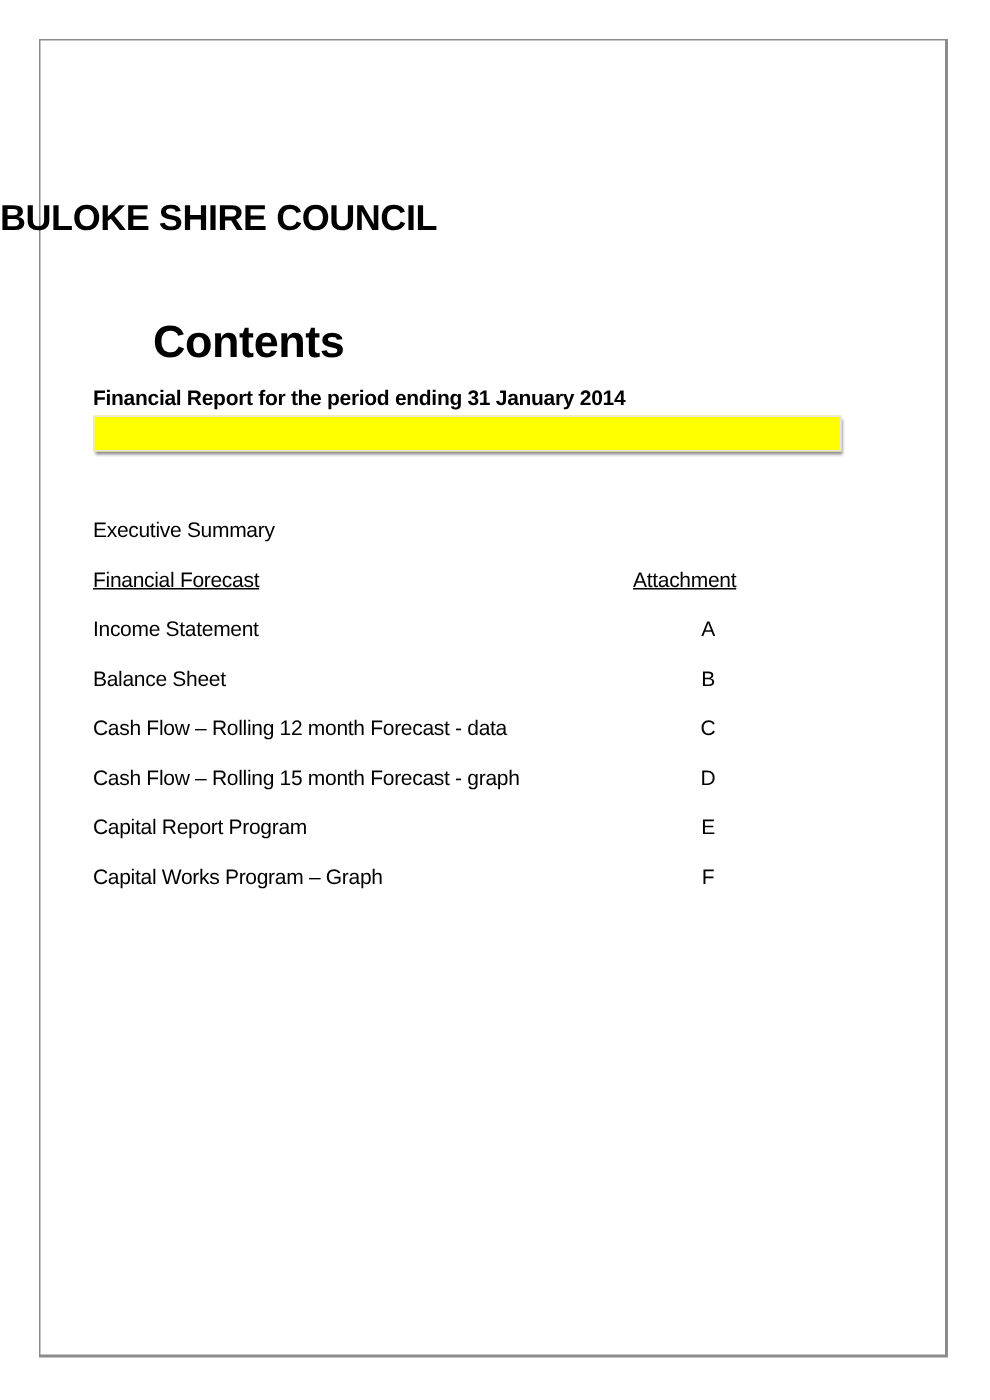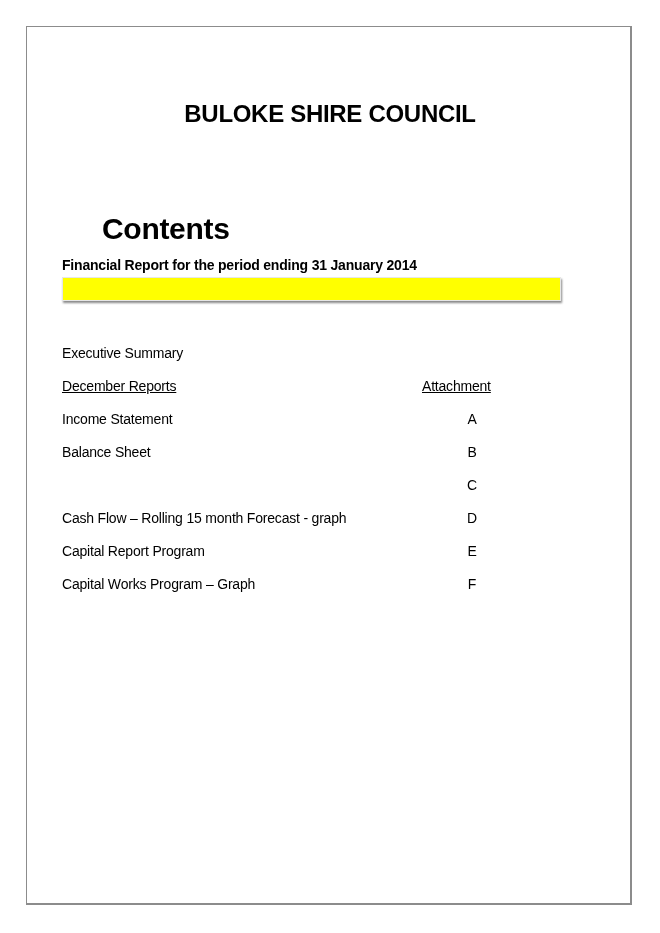--- a/index.html
+++ b/index.html
@@ -24,22 +24,22 @@
       border: 1.5px solid #8c8c8c;
       border-right-width: 2px;
       border-bottom-width: 2px;
       box-sizing: border-box;
       background: #fff;
     }
     .org-title {
       position: absolute;
       left: 0;
       width: 660px;
-      top: 100px;
-      text-align: center;
+      top: 132px;
+      text-align: left;
       font-size: 24px;
       font-weight: bold;
       letter-spacing: -0.3px;
     }
     .contents-heading {
       position: absolute;
       left: 62px;
       top: 212px;
       font-size: 30px;
       font-weight: bold;
@@ -112,32 +112,33 @@
 
 <div class="report-subtitle">Financial Report for the period ending 31 January 2014</div>
 
 <div class="highlight-bar"></div>
 
 <div class="toc">
   <div class="toc-row">
     <span class="toc-label">Executive Summary</span>
   </div>
   <div class="toc-row toc-header">
-    <span class="toc-label">December Reports</span>
+    <span class="toc-label">Financial Forecast</span>
     <span class="toc-attach">Attachment</span>
   </div>
   <div class="toc-row">
     <span class="toc-label">Income Statement</span>
     <span class="toc-attach">A</span>
   </div>
   <div class="toc-row">
     <span class="toc-label">Balance Sheet</span>
     <span class="toc-attach">B</span>
   </div>
   <div class="toc-row">
+    <span class="toc-label">Cash Flow – Rolling 12 month Forecast - data</span>
     <span class="toc-attach">C</span>
   </div>
   <div class="toc-row">
     <span class="toc-label">Cash Flow – Rolling 15 month Forecast - graph</span>
     <span class="toc-attach">D</span>
   </div>
   <div class="toc-row">
     <span class="toc-label">Capital Report Program</span>
     <span class="toc-attach">E</span>
   </div>

